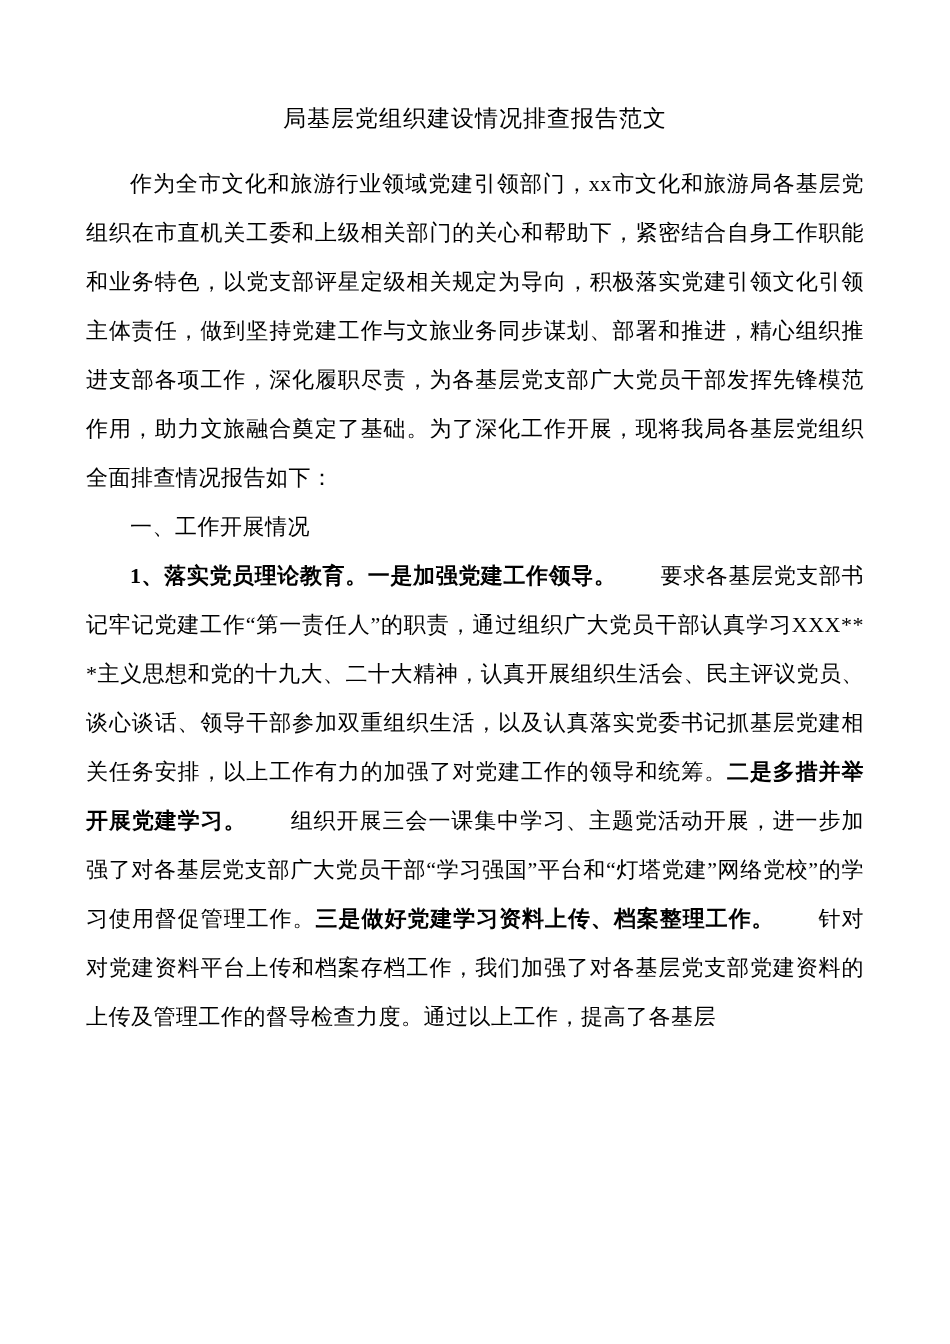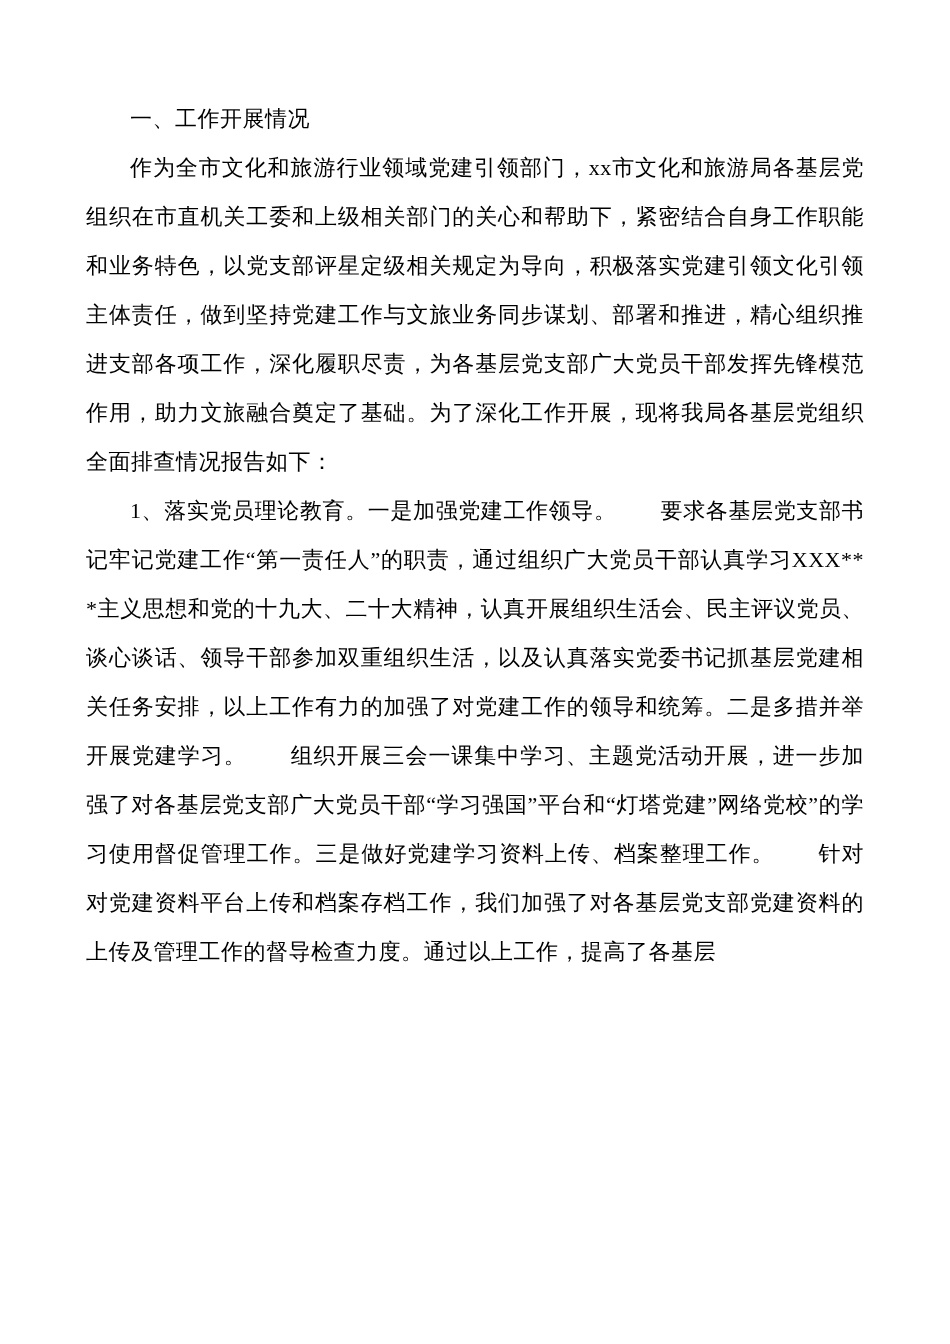--- a/index.html
+++ b/index.html
@@ -33,34 +33,35 @@
     font-size: 22px;
     line-height: 49px;
     text-align: justify;
     text-justify: inter-ideograph;
     text-indent: 2em;
     margin: 0;
     letter-spacing: 0.5px;
     word-break: break-all;
   }
   .seg-bold {
-    font-weight: normal;
+    font-weight: bold;
   }
   .seg-normal {
     font-weight: normal;
     margin-left: 44px;
   }
 </style>
 </head>
 <body>
 
 <div class="page">
 
+  <h1 class="doc-title">局基层党组织建设情况排查报告范文</h1>
+
+  <p class="para">作为全市文化和旅游行业领域党建引领部门，xx市文化和旅游局各基层党组织在市直机关工委和上级相关部门的关心和帮助下，紧密结合自身工作职能和业务特色，以党支部评星定级相关规定为导向，积极落实党建引领文化引领主体责任，做到坚持党建工作与文旅业务同步谋划、部署和推进，精心组织推进支部各项工作，深化履职尽责，为各基层党支部广大党员干部发挥先锋模范作用，助力文旅融合奠定了基础。为了深化工作开展，现将我局各基层党组织全面排查情况报告如下：</p>
 
   <p class="para">一、工作开展情况</p>
-
-  <p class="para">作为全市文化和旅游行业领域党建引领部门，xx市文化和旅游局各基层党组织在市直机关工委和上级相关部门的关心和帮助下，紧密结合自身工作职能和业务特色，以党支部评星定级相关规定为导向，积极落实党建引领文化引领主体责任，做到坚持党建工作与文旅业务同步谋划、部署和推进，精心组织推进支部各项工作，深化履职尽责，为各基层党支部广大党员干部发挥先锋模范作用，助力文旅融合奠定了基础。为了深化工作开展，现将我局各基层党组织全面排查情况报告如下：</p>
 
   <p class="para">
     <span class="seg-bold">1、落实党员理论教育。一是加强党建工作领导。</span><span class="seg-normal">要求各基层党支部书记牢记党建工作“第一责任人”的职责，通过组织广大党员干部认真学习XXX***主义思想和党的十九大、二十大精神，认真开展组织生活会、民主评议党员、谈心谈话、领导干部参加双重组织生活，以及认真落实党委书记抓基层党建相关任务安排，以上工作有力的加强了对党建工作的领导和统筹。</span><span class="seg-bold">二是多措并举开展党建学习。</span><span class="seg-normal">组织开展三会一课集中学习、主题党活动开展，进一步加强了对各基层党支部广大党员干部“学习强国”平台和“灯塔党建”网络党校”的学习使用督促管理工作。</span><span class="seg-bold">三是做好党建学习资料上传、档案整理工作。</span><span class="seg-normal">针对对党建资料平台上传和档案存档工作，我们加强了对各基层党支部党建资料的上传及管理工作的督导检查力度。通过以上工作，提高了各基层</span>
   </p>
 
 </div>
 
 </body></html>

